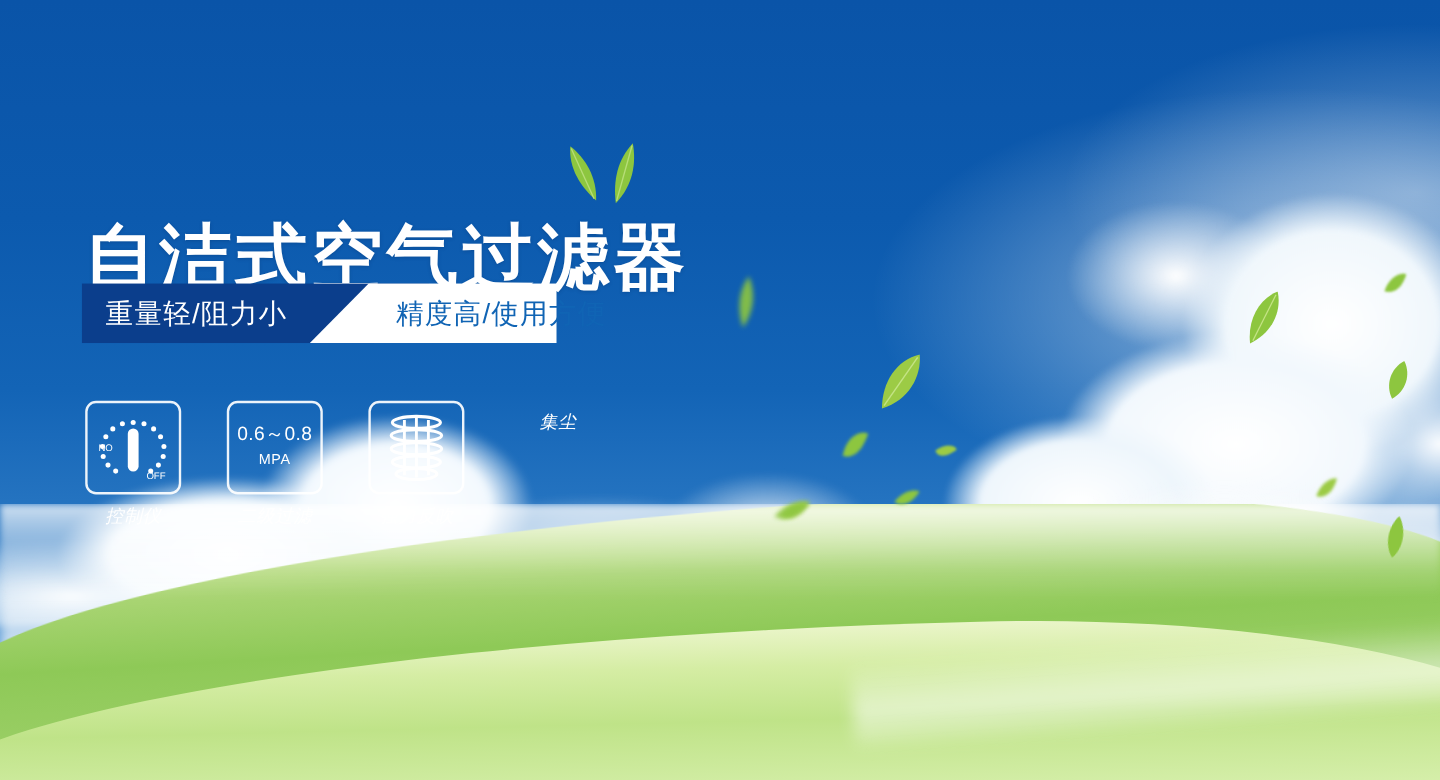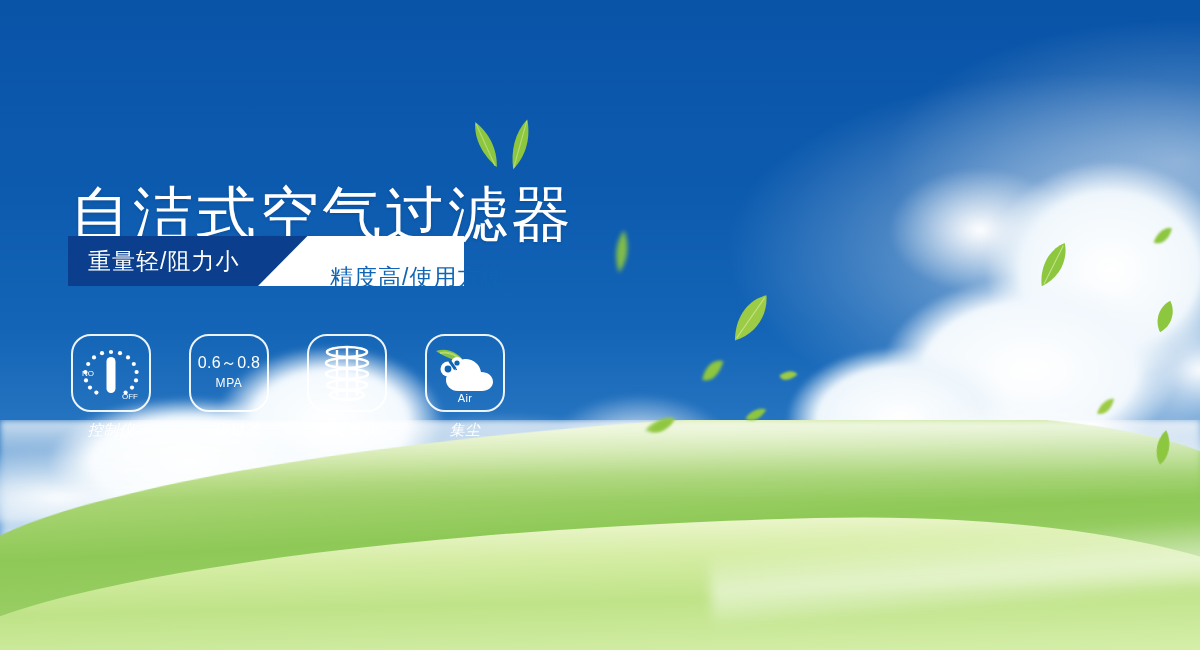--- a/index.html
+++ b/index.html
@@ -87,49 +87,49 @@
   
   .leaf{position:absolute;pointer-events:none;}
   .leaf svg{display:block;width:100%;height:100%;}
 
   
   .content{position:absolute;left:0;top:0;width:1200px;height:650px;}
 
   .title{
     position:absolute;left:70px;top:145px;
     font-size:60px;line-height:1;letter-spacing:3px;color:#ffffff;
-    font-weight:400;white-space:nowrap;
+    font-weight:700;white-space:nowrap;
     text-shadow:0 1px 3px rgba(0,40,90,.28);
   }
 
   .tagbar{position:absolute;left:68px;top:236px;width:396px;height:50px;}
   .tag-left{
     position:absolute;left:0;top:0;width:290px;height:50px;
     background:#0b3e8c;
     clip-path:polygon(0 0,100% 0,84% 100%,0 100%);
   }
   .tag-right{
     position:absolute;left:190px;top:0;width:206px;height:50px;
     background:#ffffff;
     clip-path:polygon(24% 0,100% 0,100% 100%,0 100%);
   }
   .tag-left-text{
     position:absolute;left:20px;top:0;height:64px;line-height:50px;
     font-size:23px;color:#ffffff;letter-spacing:1px;white-space:nowrap;
   }
   .tag-right-text{
-    position:absolute;left:262px;top:16px;height:50px;line-height:50px;
+    position:absolute;left:262px;top:0;height:50px;line-height:50px;
     font-size:23px;color:#1064b4;letter-spacing:1px;white-space:nowrap;
   }
 
   .features{position:absolute;left:70px;top:334px;display:flex;gap:36px;}
   .feature{width:82px;display:flex;flex-direction:column;align-items:center;}
   .fbox{
     width:80px;height:78px;box-sizing:border-box;
-    border:2px solid rgba(255,255,255,.92);border-radius:20px;
+    border:2px solid rgba(255,255,255,.92);border-radius:9px;
     display:flex;flex-direction:column;align-items:center;justify-content:center;
     color:#ffffff;overflow:hidden;position:relative;
   }
   .fbox .l1{font-size:16px;line-height:20px;letter-spacing:.3px;white-space:nowrap;}
   .fbox .l2{font-size:12px;line-height:21px;letter-spacing:.6px;white-space:nowrap;}
   .flabel{margin-top:9px;font-size:15px;color:#ffffff;white-space:nowrap;letter-spacing:.5px;font-style:italic;}
 
   .gauge{position:relative;width:66px;height:60px;}
   .gauge svg{display:block;}
   .spiral{width:56px;height:58px;}
@@ -300,37 +300,18 @@
                 <ellipse cx="28" cy="51" rx="17" ry="4.6"></ellipse>
               </g>
             </svg>
           </div>
         </div>
         <div class="flabel">强力反吹</div>
       </div>
 
 
       <div class="feature">
-        <div class="fbox">
-          <div class="cloudicon">
-            <svg viewBox="0 0 62 56">
-              <path d="M2 6 C14 2 24 8 31 17 C22 16 12 13 2 6 Z" fill="#8dc63f" opacity=".95"></path>
-              <path d="M6 8 C16 6 24 11 30 18" stroke="#bfe07a" stroke-width="2" fill="none" opacity=".8"></path>
-              <g fill="#ffffff">
-                <path d="M31 14 C40 14 46 20 47 27 C54 27 59 31 59 37 C59 42 54 46 48 46 L24 46 C17 46 12 41 12 35 C12 29 17 25 23 25 C23 19 26 14 31 14 Z"></path>
-                <circle cx="14" cy="24" r="7.5"></circle>
-                <circle cx="23" cy="18" r="6"></circle>
-              </g>
-              <g fill="#1064b4">
-                <circle cx="14" cy="24" r="3.4"></circle>
-                <circle cx="23" cy="18" r="2.6"></circle>
-                <rect x="17" y="15" width="3" height="10" transform="rotate(-35 18.5 20)"></rect>
-              </g>
-            </svg>
-            <div class="air">Air</div>
-          </div>
-        </div>
         <div class="flabel">集尘</div>
       </div>
 
     </div>
   </div>
 </div>
 
 </body></html>

